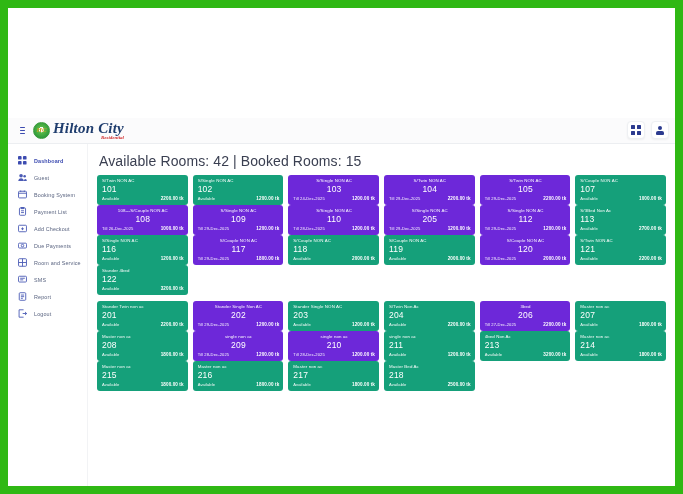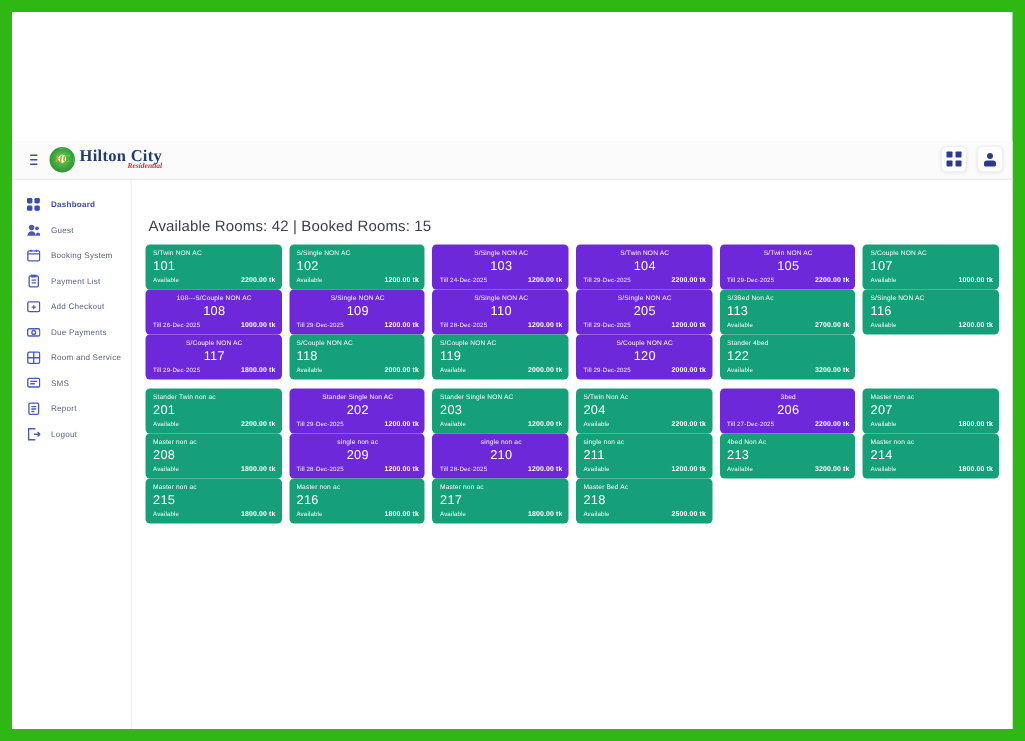--- a/index.html
+++ b/index.html
@@ -27,20 +27,21 @@
   }
   
   #topbar {
     height: 26px;
     background: #fbfbfc;
     border-bottom: 1px solid #eceef1;
     display: flex;
     align-items: center;
     flex: 0 0 auto;
     position: relative;
+    margin-top: 24px;
   }
   #hamburger {
     width: 18px; margin-left: 5px;
     display: flex; flex-direction: column; gap: 1.5px;
     align-items: center;
   }
   #hamburger i { display: block; width: 5px; height: 1.5px; background: #3c4bb0; border-radius: 1px; }
   #logo-wrap { display: flex; align-items: center; gap: 3px; margin-left: 2px; }
   #logo-badge {
     width: 17px; height: 17px; border-radius: 50%;
@@ -50,21 +51,21 @@
     display:flex; align-items:center; justify-content:center;
   }
   #logo-badge span {
     font-family: "Liberation Serif", serif;
     font-size: 7px; font-weight: bold; font-style: italic;
     color: #c9a227; line-height: 1;
   }
   #logo-text { line-height: 1; }
   #logo-title {
     font-family: "Liberation Serif", serif;
-    font-size: 11px; font-weight: bold; 
+    font-size: 15px; font-weight: bold; font-style: italic;
     color: #1f3d6e; letter-spacing: .2px;
   }
   #logo-sub {
     font-family: "Liberation Serif", serif;
     font-size: 5px; font-weight: bold; font-style: italic;
     color: #d12b2b; text-align: right; display: block; margin-top: -1px;
   }
   #topbar-actions {
     position: absolute; right: 6px; top: 3px;
     display: flex; gap: 6px;
@@ -104,22 +105,22 @@
   .nav-item.active .nav-icon { color: #3c4bb0; }
 
   
   #main {
     flex: 1 1 auto; min-width: 0;
     background: #ffffff;
     padding: 6px 9px 0 9px;
     overflow: hidden;
   }
   #page-title {
-    font-size: 10px; color: #3a3f51; font-weight: normal;
-    margin: 20px 0 6px 2px; letter-spacing: .1px;
+    font-size: 14px; color: #3a3f51; font-weight: normal;
+    margin: 3px 0 6px 2px; letter-spacing: .1px;
   }
   .room-grid {
     display: grid;
     grid-template-columns: repeat(6, 1fr);
     gap: 0 5px;
   }
   .room-card {
     border-radius: 3px;
     padding: 3px 4px 3px 5px;
     height: 30px;
@@ -352,20 +353,28 @@
               </div>
             </div>
             <div class="room-card booked">
               <div class="rc-type">S/Single NON AC</div>
               <div class="rc-num">205</div>
               <div class="rc-foot">
                 <span class="rc-status">Till 29-Dec-2025</span>
                 <span class="rc-price">1200.00 tk</span>
               </div>
             </div>
+            <div class="room-card booked">
+              <div class="rc-type">S/Single NON AC</div>
+              <div class="rc-num">112</div>
+              <div class="rc-foot">
+                <span class="rc-status">Till 29-Dec-2025</span>
+                <span class="rc-price">1200.00 tk</span>
+              </div>
+            </div>
             <div class="room-card available">
               <div class="rc-type">S/3Bed Non Ac</div>
               <div class="rc-num">113</div>
               <div class="rc-foot">
                 <span class="rc-status">Available</span>
                 <span class="rc-price">2700.00 tk</span>
               </div>
             </div>
             <div class="room-card available">
               <div class="rc-type">S/Single NON AC</div>
@@ -398,20 +407,28 @@
                 <span class="rc-status">Available</span>
                 <span class="rc-price">2000.00 tk</span>
               </div>
             </div>
             <div class="room-card booked">
               <div class="rc-type">S/Couple NON AC</div>
               <div class="rc-num">120</div>
               <div class="rc-foot">
                 <span class="rc-status">Till 29-Dec-2025</span>
                 <span class="rc-price">2000.00 tk</span>
+              </div>
+            </div>
+            <div class="room-card available">
+              <div class="rc-type">S/Twin NON AC</div>
+              <div class="rc-num">121</div>
+              <div class="rc-foot">
+                <span class="rc-status">Available</span>
+                <span class="rc-price">2200.00 tk</span>
               </div>
             </div>
             <div class="room-card available">
               <div class="rc-type">Stander 4bed</div>
               <div class="rc-num">122</div>
               <div class="rc-foot">
                 <span class="rc-status">Available</span>
                 <span class="rc-price">3200.00 tk</span>
               </div>
             </div>

